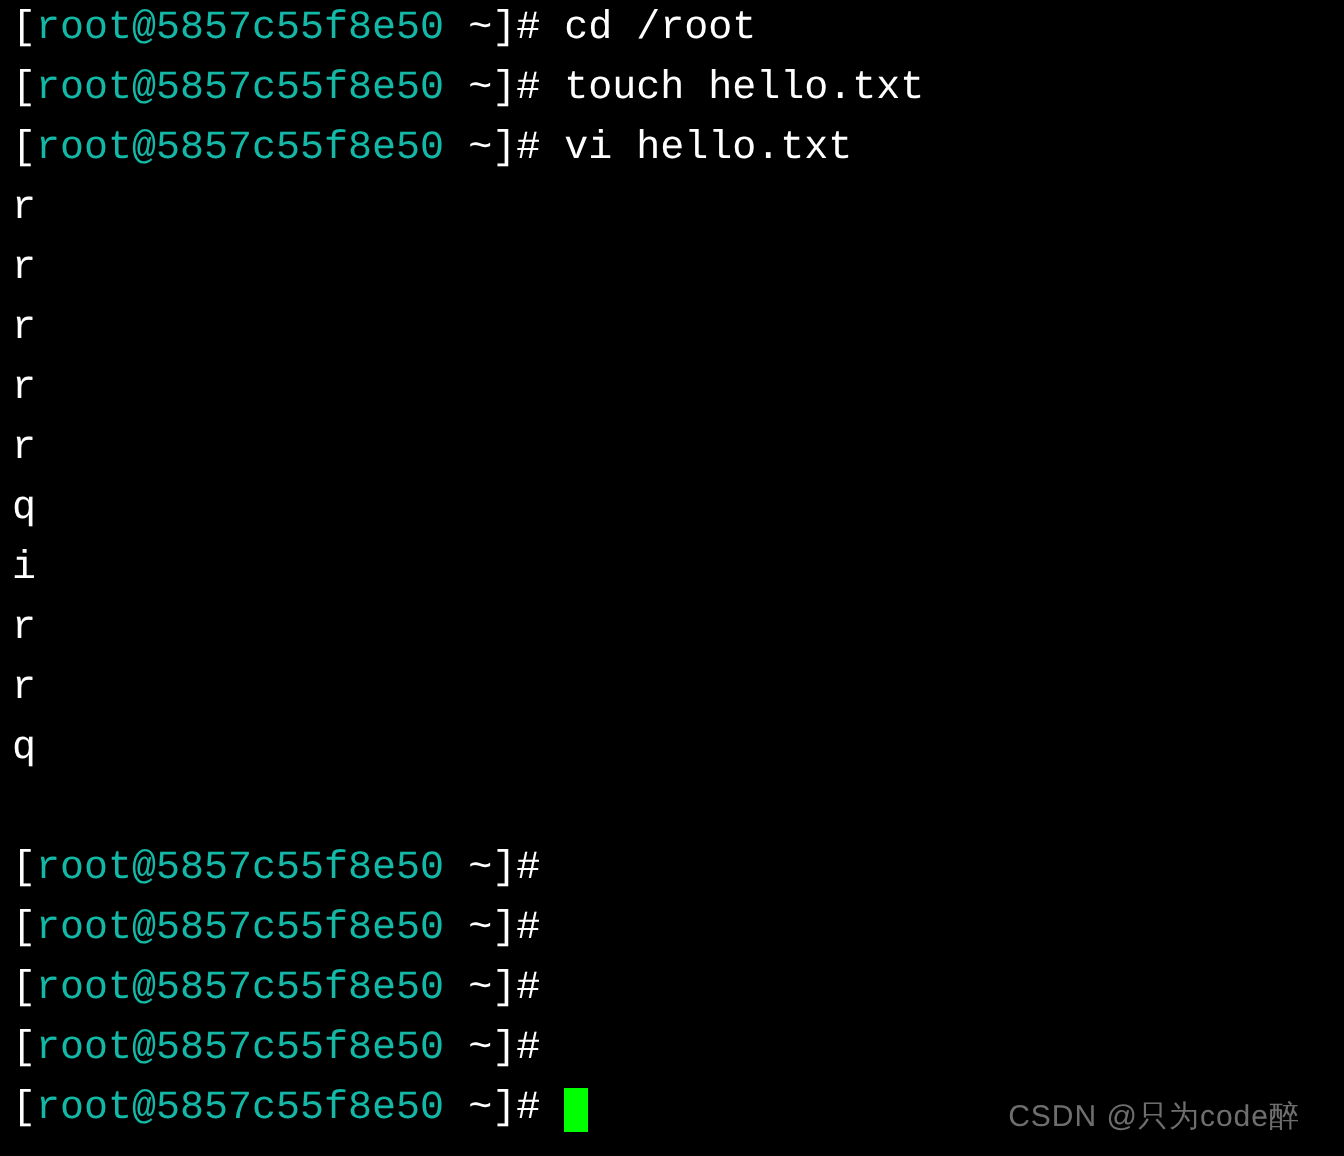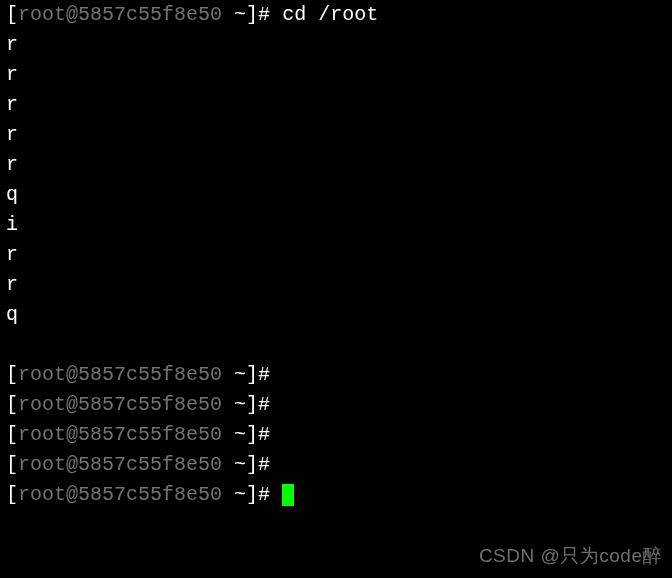--- a/index.html
+++ b/index.html
@@ -19,21 +19,21 @@
       position: relative;
       padding: 0 6px;
     }
     .line {
       white-space: pre;
     }
     .prompt-open, .prompt-close {
       color: #fff;
     }
     .user-host {
-      color: #737373;
+      color: #14b8a6;
     }
     .path {
       color: #fff;
     }
     .command {
       color: #fff;
       text-align: center;
     }
     .output {
       color: #fff;
@@ -41,36 +41,38 @@
     .cursor {
       display: inline-block;
       width: 12px;
       height: 22px;
       background: #00ff00;
       vertical-align: text-bottom;
     }
     .watermark {
       position: absolute;
       bottom: 8px;
-      right: 10px;
+      right: 22px;
       color: rgba(200, 200, 200, 0.55);
       font-family: Arial, sans-serif;
-      font-size: 19px;
+      font-size: 15px;
       pointer-events: none;
       letter-spacing: 0.5px;
     }
     .blank-line {
       height: 1.5em;
     }
   </style>
 </head>
 <body>
 
 <div id="terminal">
     <div class="line"><span class="prompt-open">[</span><span class="user-host">root@5857c55f8e50</span> <span class="path">~</span><span class="prompt-close">]</span><span>#</span> <span class="command">cd /root</span></div>
+    <div class="line"><span class="prompt-open">[</span><span class="user-host">root@5857c55f8e50</span> <span class="path">~</span><span class="prompt-close">]</span><span>#</span> <span class="command">touch hello.txt</span></div>
+    <div class="line"><span class="prompt-open">[</span><span class="user-host">root@5857c55f8e50</span> <span class="path">~</span><span class="prompt-close">]</span><span>#</span> <span class="command">vi hello.txt</span></div>
     <div class="line output">r</div>
     <div class="line output">r</div>
     <div class="line output">r</div>
     <div class="line output">r</div>
     <div class="line output">r</div>
     <div class="line output">q</div>
     <div class="line output">i</div>
     <div class="line output">r</div>
     <div class="line output">r</div>
     <div class="line output">q</div>

